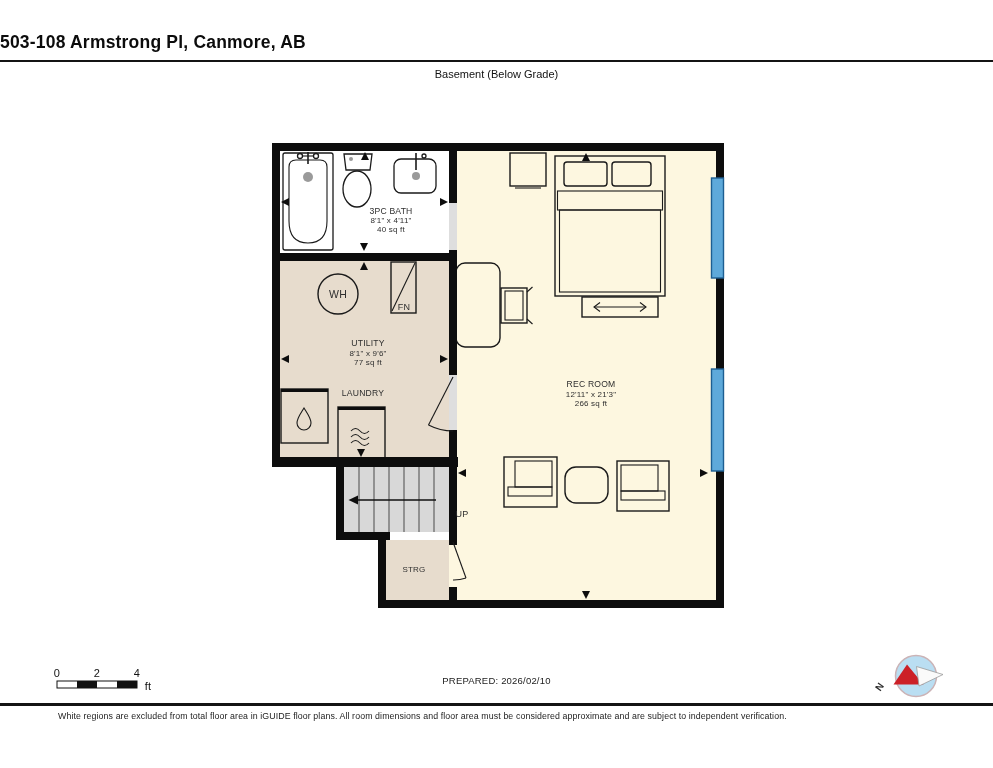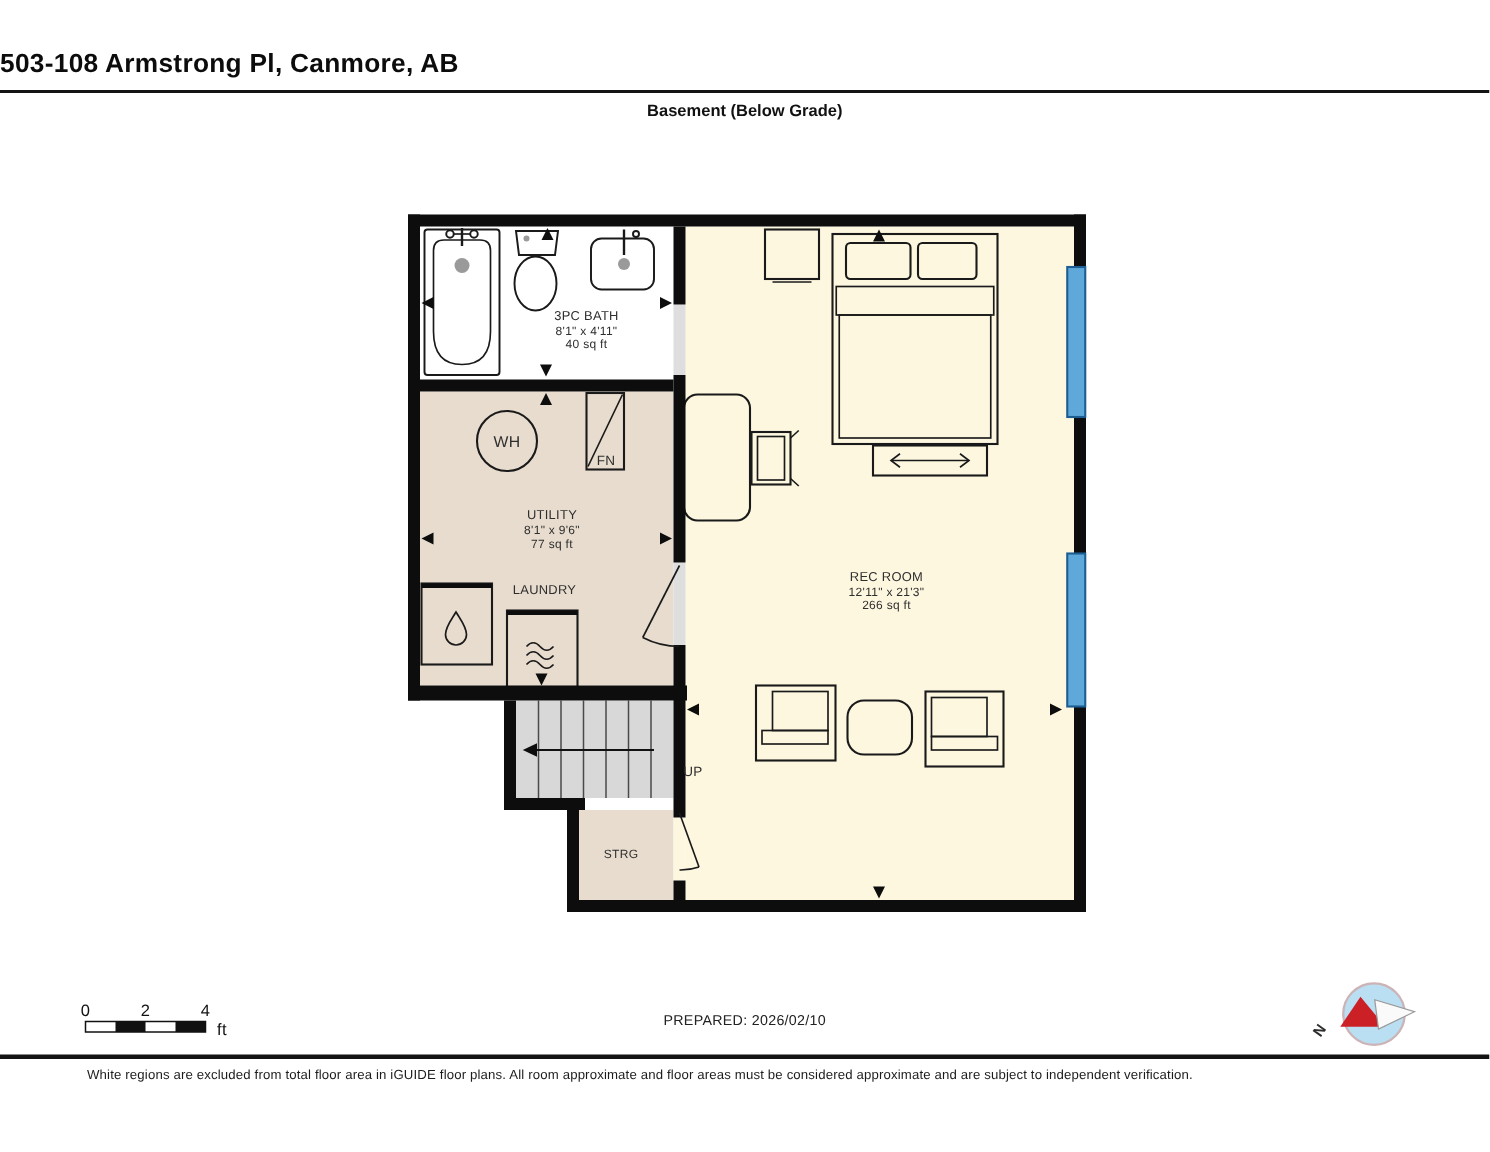--- a/index.html
+++ b/index.html
@@ -1,21 +1,21 @@
 <!DOCTYPE html>
 <html style="--wall: #0d0d0d; --floor-main: #fdf7e0; --floor-utility: #e7dccd; --stairs: #d8d8d8; --jamb: #dedede; --window-blue: #5ea9da; --window-border: #1d5e92; --compass-red: #cc2027; --compass-fill: #badef2;"><head>
 <meta charset="utf-8">
 <style>
   html,body{margin:0;padding:0;background:#ffffff;}
   body{width:993px;height:768px;position:relative;font-family:"Liberation Sans",sans-serif;overflow:hidden;}
   .abs{position:absolute;}
   #title{top:32px;left:0;width:785px;text-align:left;font-size:17.5px;font-weight:bold;color:#0c0c0c;letter-spacing:.2px;}
   #header-rule{top:60px;left:0;width:993px;height:2px;background:#141414;}
   #subheader{top:67px;left:0;width:993px;display:flex;justify-content:center;align-items:flex-start;gap:11px;}
-  #floor-label{font-size:11px;font-weight:bold;color:#111;line-height:15px;}
+  #floor-label{font-size:11px;font-weight:normal;color:#111;line-height:15px;}
   .area-line{font-size:11px;color:#111;line-height:16px;}
   #prepared{top:675px;left:0;width:993px;text-align:center;font-size:9.5px;color:#222;letter-spacing:.2px;}
   #footer-rule{top:703px;left:0;width:993px;height:2.5px;background:#141414;}
   #disclaimer{top:711px;left:58px;width:900px;font-size:8.8px;color:#1c1c1c;letter-spacing:.1px;}
   
   .wall{fill:var(--wall);}
   .floor-bath{fill:#ffffff;}
   .floor-main{fill:var(--floor-main);}
   .floor-utility{fill:var(--floor-utility);}
   .floor-stairs{fill:var(--stairs);}
@@ -209,13 +209,13 @@
   <g>
     <circle cx="916" cy="676" r="20.5" fill="var(--compass-fill)" stroke="#cbb3b6" stroke-width="1.5"></circle>
     <polygon points="907,664.5 893.5,684.5 923.5,684.5" fill="var(--compass-red)"></polygon>
     <polygon points="916.5,666.5 943,674.5 919,686" fill="#fafafa" stroke="#9a9a9a" stroke-width="0.8"></polygon>
     <text class="lbl" x="880" y="690" font-size="10" font-weight="bold" transform="rotate(-55 880 687)" fill="#111">N</text>
   </g>
 </svg>
 
 <div class="abs" id="prepared">PREPARED: 2026/02/10</div>
 <div class="abs" id="footer-rule"></div>
-<div class="abs" id="disclaimer">White regions are excluded from total floor area in iGUIDE floor plans. All room approximate and floor areas must be considered approximate and are subject to independent verification.</div>
+<div class="abs" id="disclaimer">White regions are excluded from total floor area in iGUIDE floor plans. All room dimensions and floor area must be considered approximate and are subject to independent verification.</div>
 
 </body></html>

